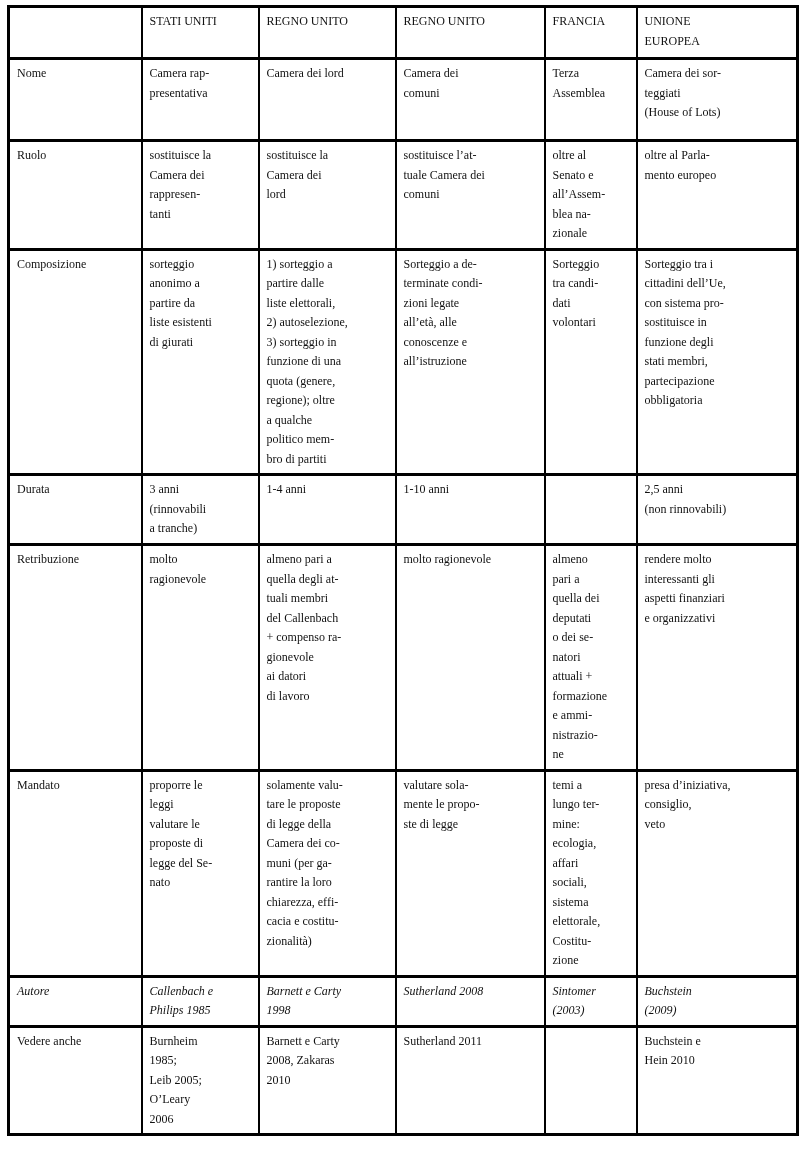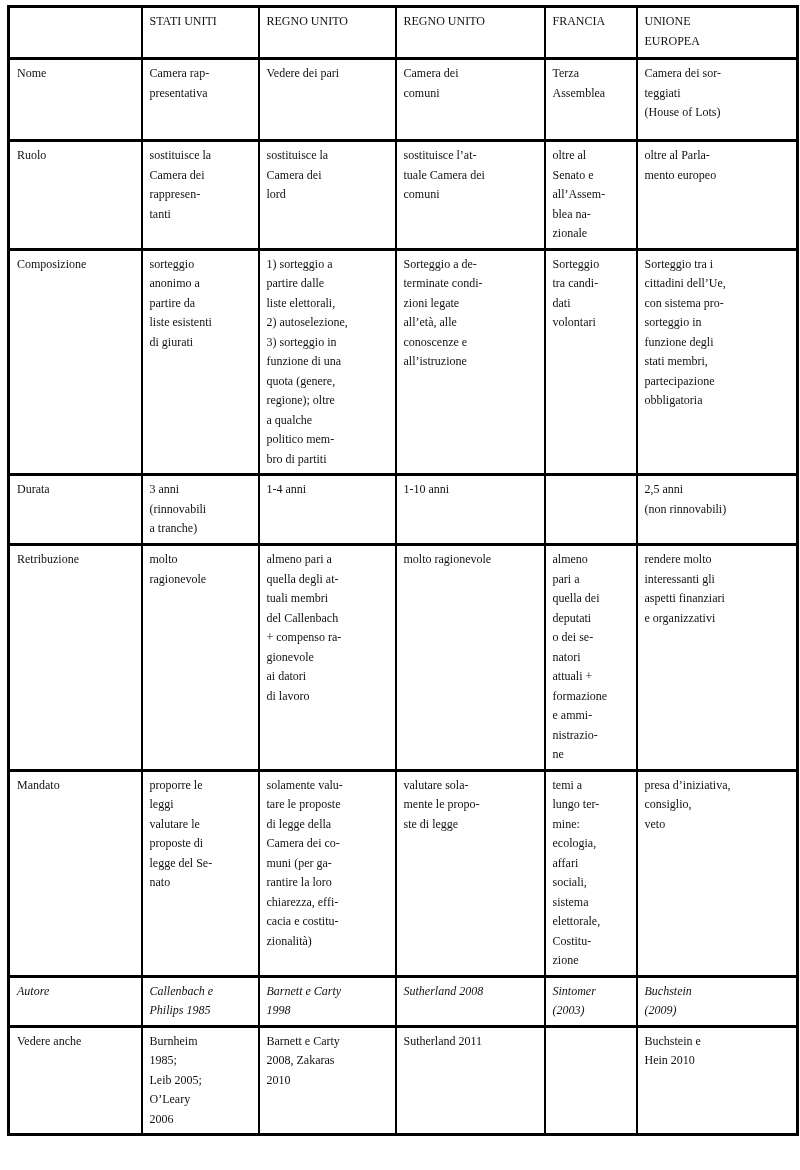--- a/index.html
+++ b/index.html
@@ -78,21 +78,21 @@
         <th>FRANCIA</th>
         <th>UNIONE
 EUROPEA</th>
       </tr>
     </thead>
     <tbody>
       <tr class="r-nome">
         <td>Nome</td>
         <td>Camera rap-
 presentativa</td>
-        <td>Vedere dei pari</td>
+        <td>Camera dei lord</td>
         <td>Camera dei
 comuni</td>
         <td>Terza
 Assemblea</td>
         <td>Camera dei sor-
 teggiati
 (House of Lots)</td>
       </tr>
       <tr class="r-ruolo">
         <td>Ruolo</td>
@@ -138,21 +138,21 @@
 all’età, alle
 conoscenze e
 all’istruzione</td>
         <td>Sorteggio
 tra candi-
 dati
 volontari</td>
         <td>Sorteggio tra i
 cittadini dell’Ue,
 con sistema pro-
-sorteggio in
+sostituisce in
 funzione degli
 stati membri,
 partecipazione
 obbligatoria</td>
       </tr>
       <tr class="r-dur">
         <td>Durata</td>
         <td>3 anni
 (rinnovabili
 a tranche)</td>

